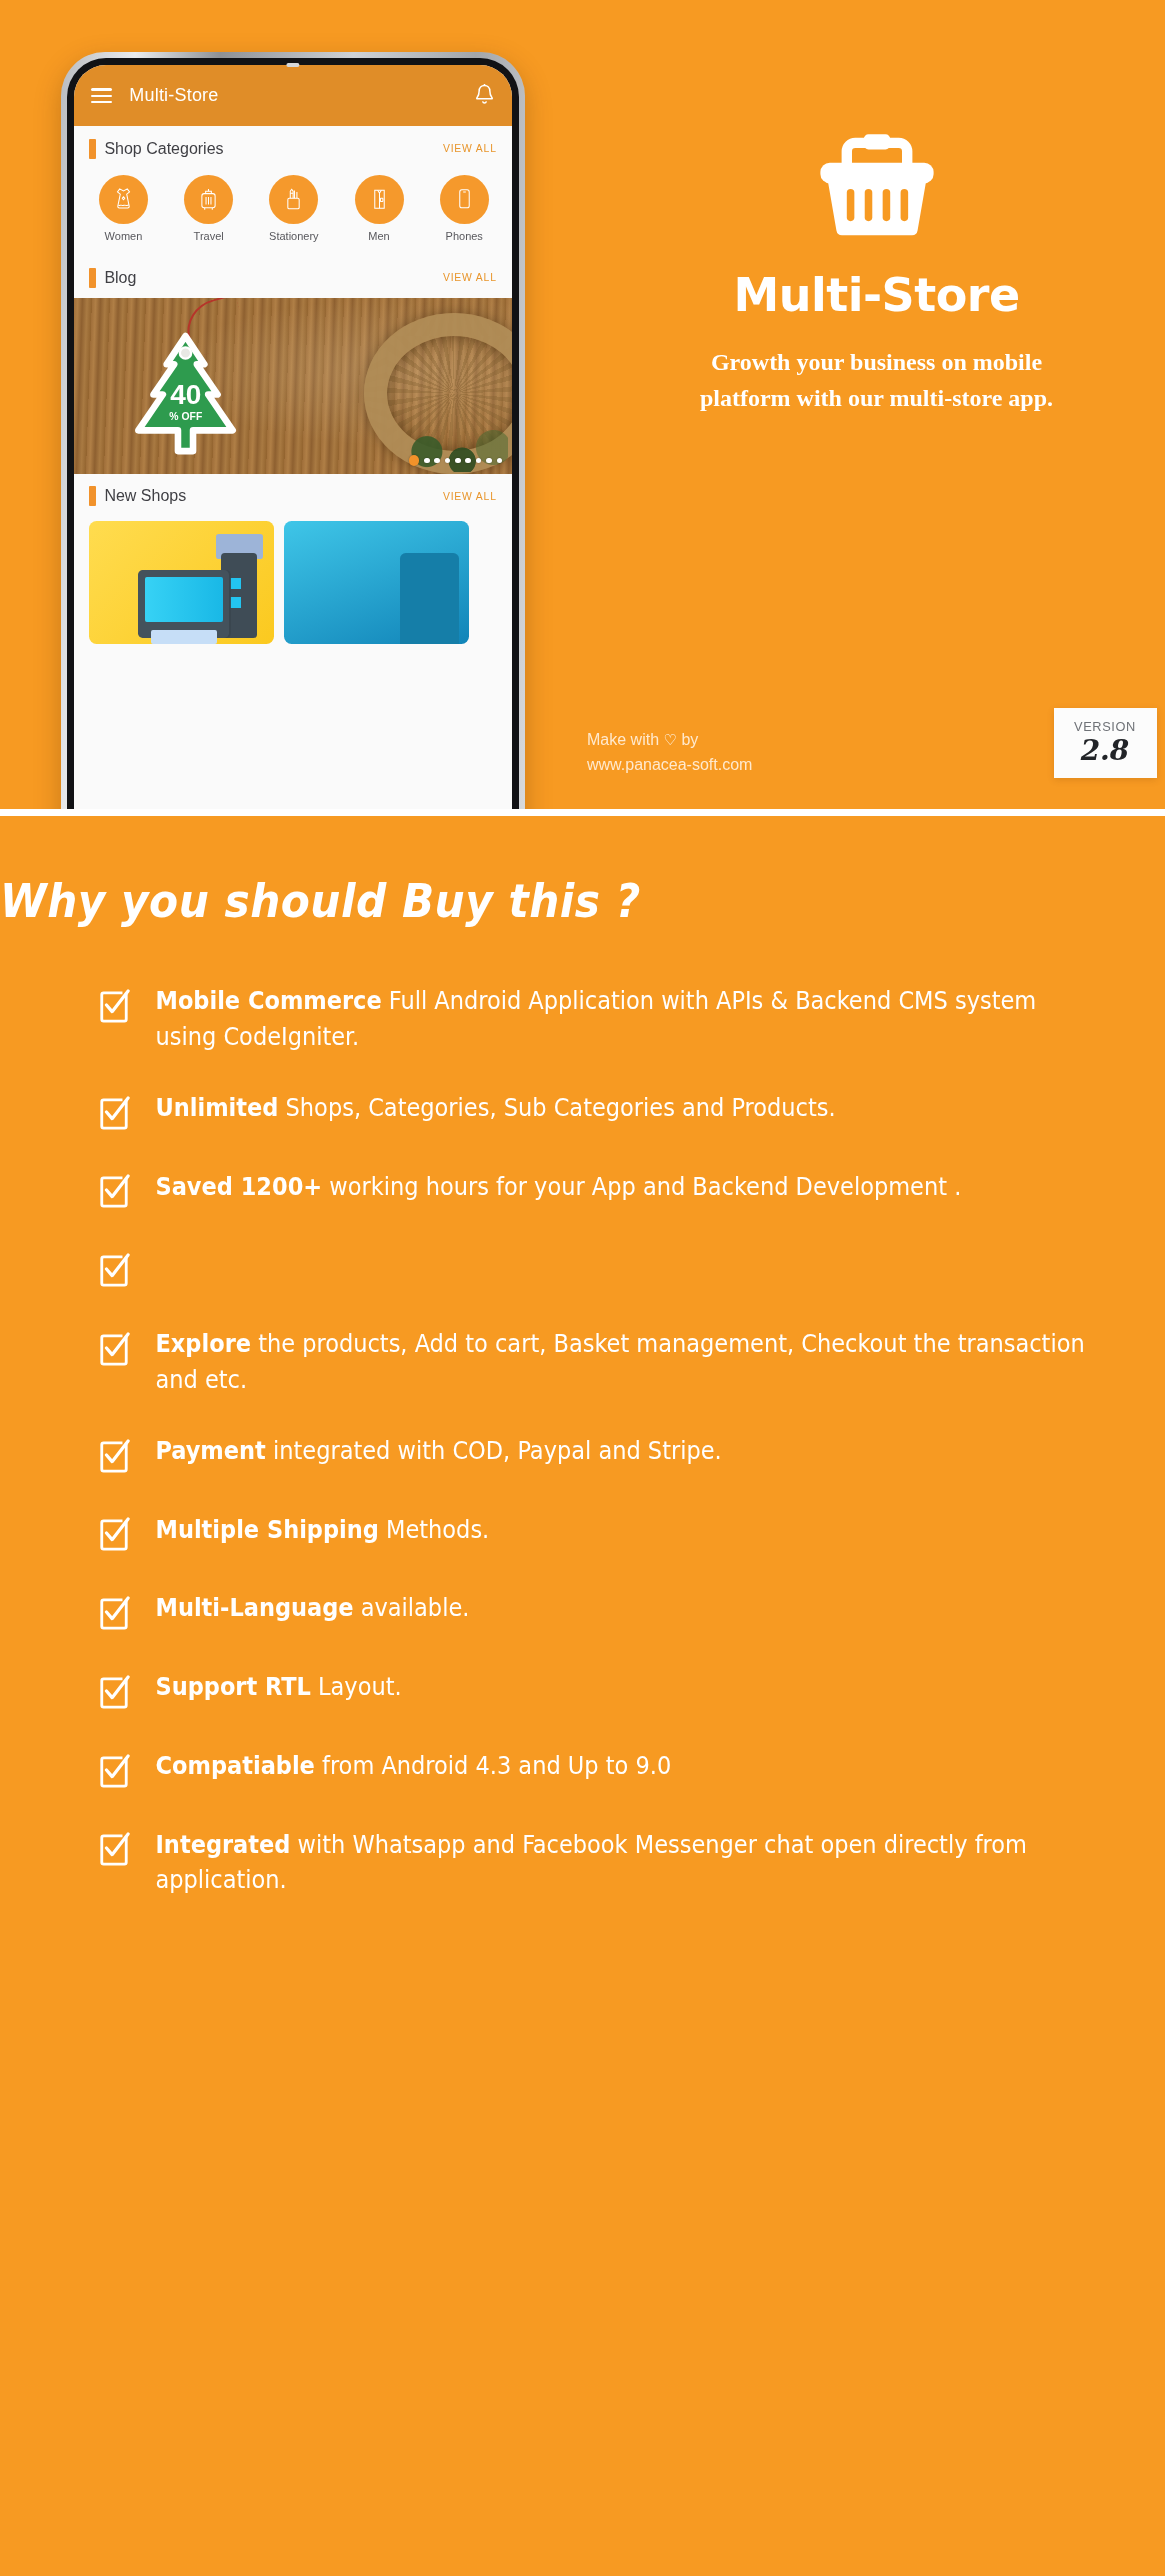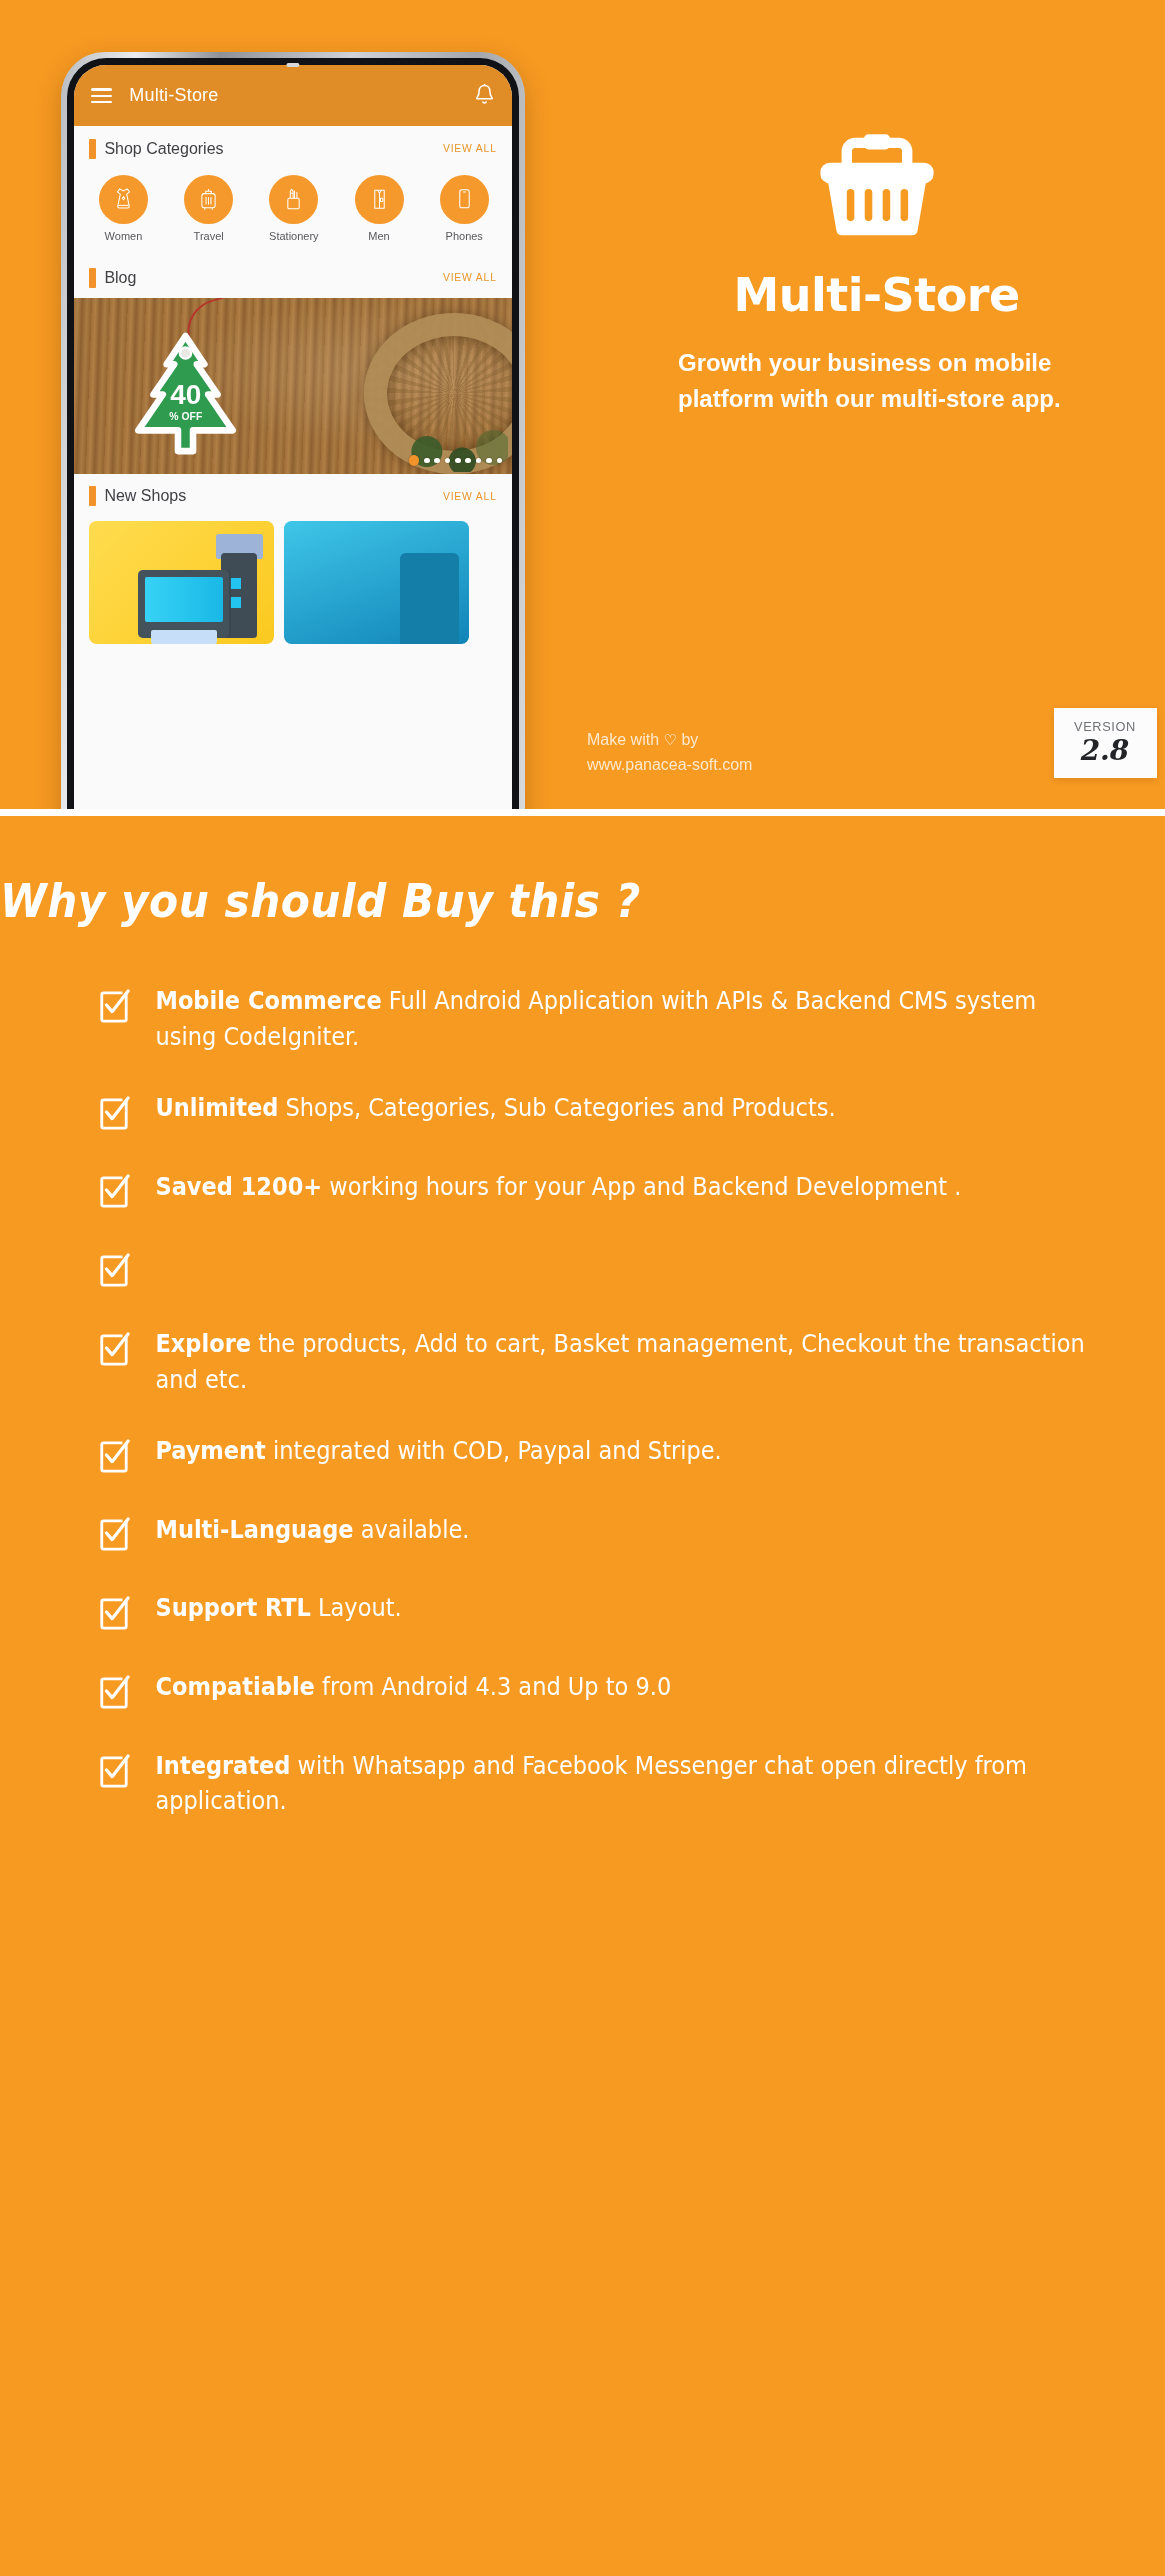--- a/index.html
+++ b/index.html
@@ -226,26 +226,26 @@
     text-align: center;
     color: #ffffff;
     font-size: 46px;
     font-weight: bold;
     letter-spacing: -0.5px;
     font-family: "DejaVu Sans", sans-serif;
   }
   .brand-sub {
     margin: 23px auto 0 auto;
     width: 397px;
-    text-align: left;
+    text-align: center;
     color: #ffffff;
     font-size: 24px;
     font-weight: bold;
     line-height: 1.48;
-    font-family: Liberation Sans, sans-serif;
+    font-family: Liberation Serif, serif;
   }
   .credit {
     position: absolute;
     left: 0; top: 728px;
     width: 312px;
     color: #FFE9CE;
     font-size: 16px;
     line-height: 1.55;
   }
   .credit .heart { color: #fff; font-size: 15px; }
@@ -521,20 +521,27 @@
               <path d="M30 4 V32 a2 2 0 0 1 -2 2 H6 a2 2 0 0 1 -2 -2 V6 a2 2 0 0 1 2 -2 H26"></path>
               <path d="M9 17 L15 24 L32 2" stroke-width="3.4" stroke-linecap="round" stroke-linejoin="round"></path>
             </svg></div>
           <div class="feat-text"><b>Payment</b> integrated with COD, Paypal and Stripe.</div>
         </div>
         <div class="feat-item">
           <div class="feat-check"><svg width="32" height="34" viewBox="0 0 34 36" fill="none" stroke="#ffffff" stroke-width="3">
               <path d="M30 4 V32 a2 2 0 0 1 -2 2 H6 a2 2 0 0 1 -2 -2 V6 a2 2 0 0 1 2 -2 H26"></path>
               <path d="M9 17 L15 24 L32 2" stroke-width="3.4" stroke-linecap="round" stroke-linejoin="round"></path>
             </svg></div>
+          <div class="feat-text"><b>Multiple Shipping</b> Methods.</div>
+        </div>
+        <div class="feat-item">
+          <div class="feat-check"><svg width="32" height="34" viewBox="0 0 34 36" fill="none" stroke="#ffffff" stroke-width="3">
+              <path d="M30 4 V32 a2 2 0 0 1 -2 2 H6 a2 2 0 0 1 -2 -2 V6 a2 2 0 0 1 2 -2 H26"></path>
+              <path d="M9 17 L15 24 L32 2" stroke-width="3.4" stroke-linecap="round" stroke-linejoin="round"></path>
+            </svg></div>
           <div class="feat-text"><b>Multi-Language</b> available.</div>
         </div>
         <div class="feat-item">
           <div class="feat-check"><svg width="32" height="34" viewBox="0 0 34 36" fill="none" stroke="#ffffff" stroke-width="3">
               <path d="M30 4 V32 a2 2 0 0 1 -2 2 H6 a2 2 0 0 1 -2 -2 V6 a2 2 0 0 1 2 -2 H26"></path>
               <path d="M9 17 L15 24 L32 2" stroke-width="3.4" stroke-linecap="round" stroke-linejoin="round"></path>
             </svg></div>
           <div class="feat-text"><b>Support RTL</b> Layout.</div>
         </div>
         <div class="feat-item">

